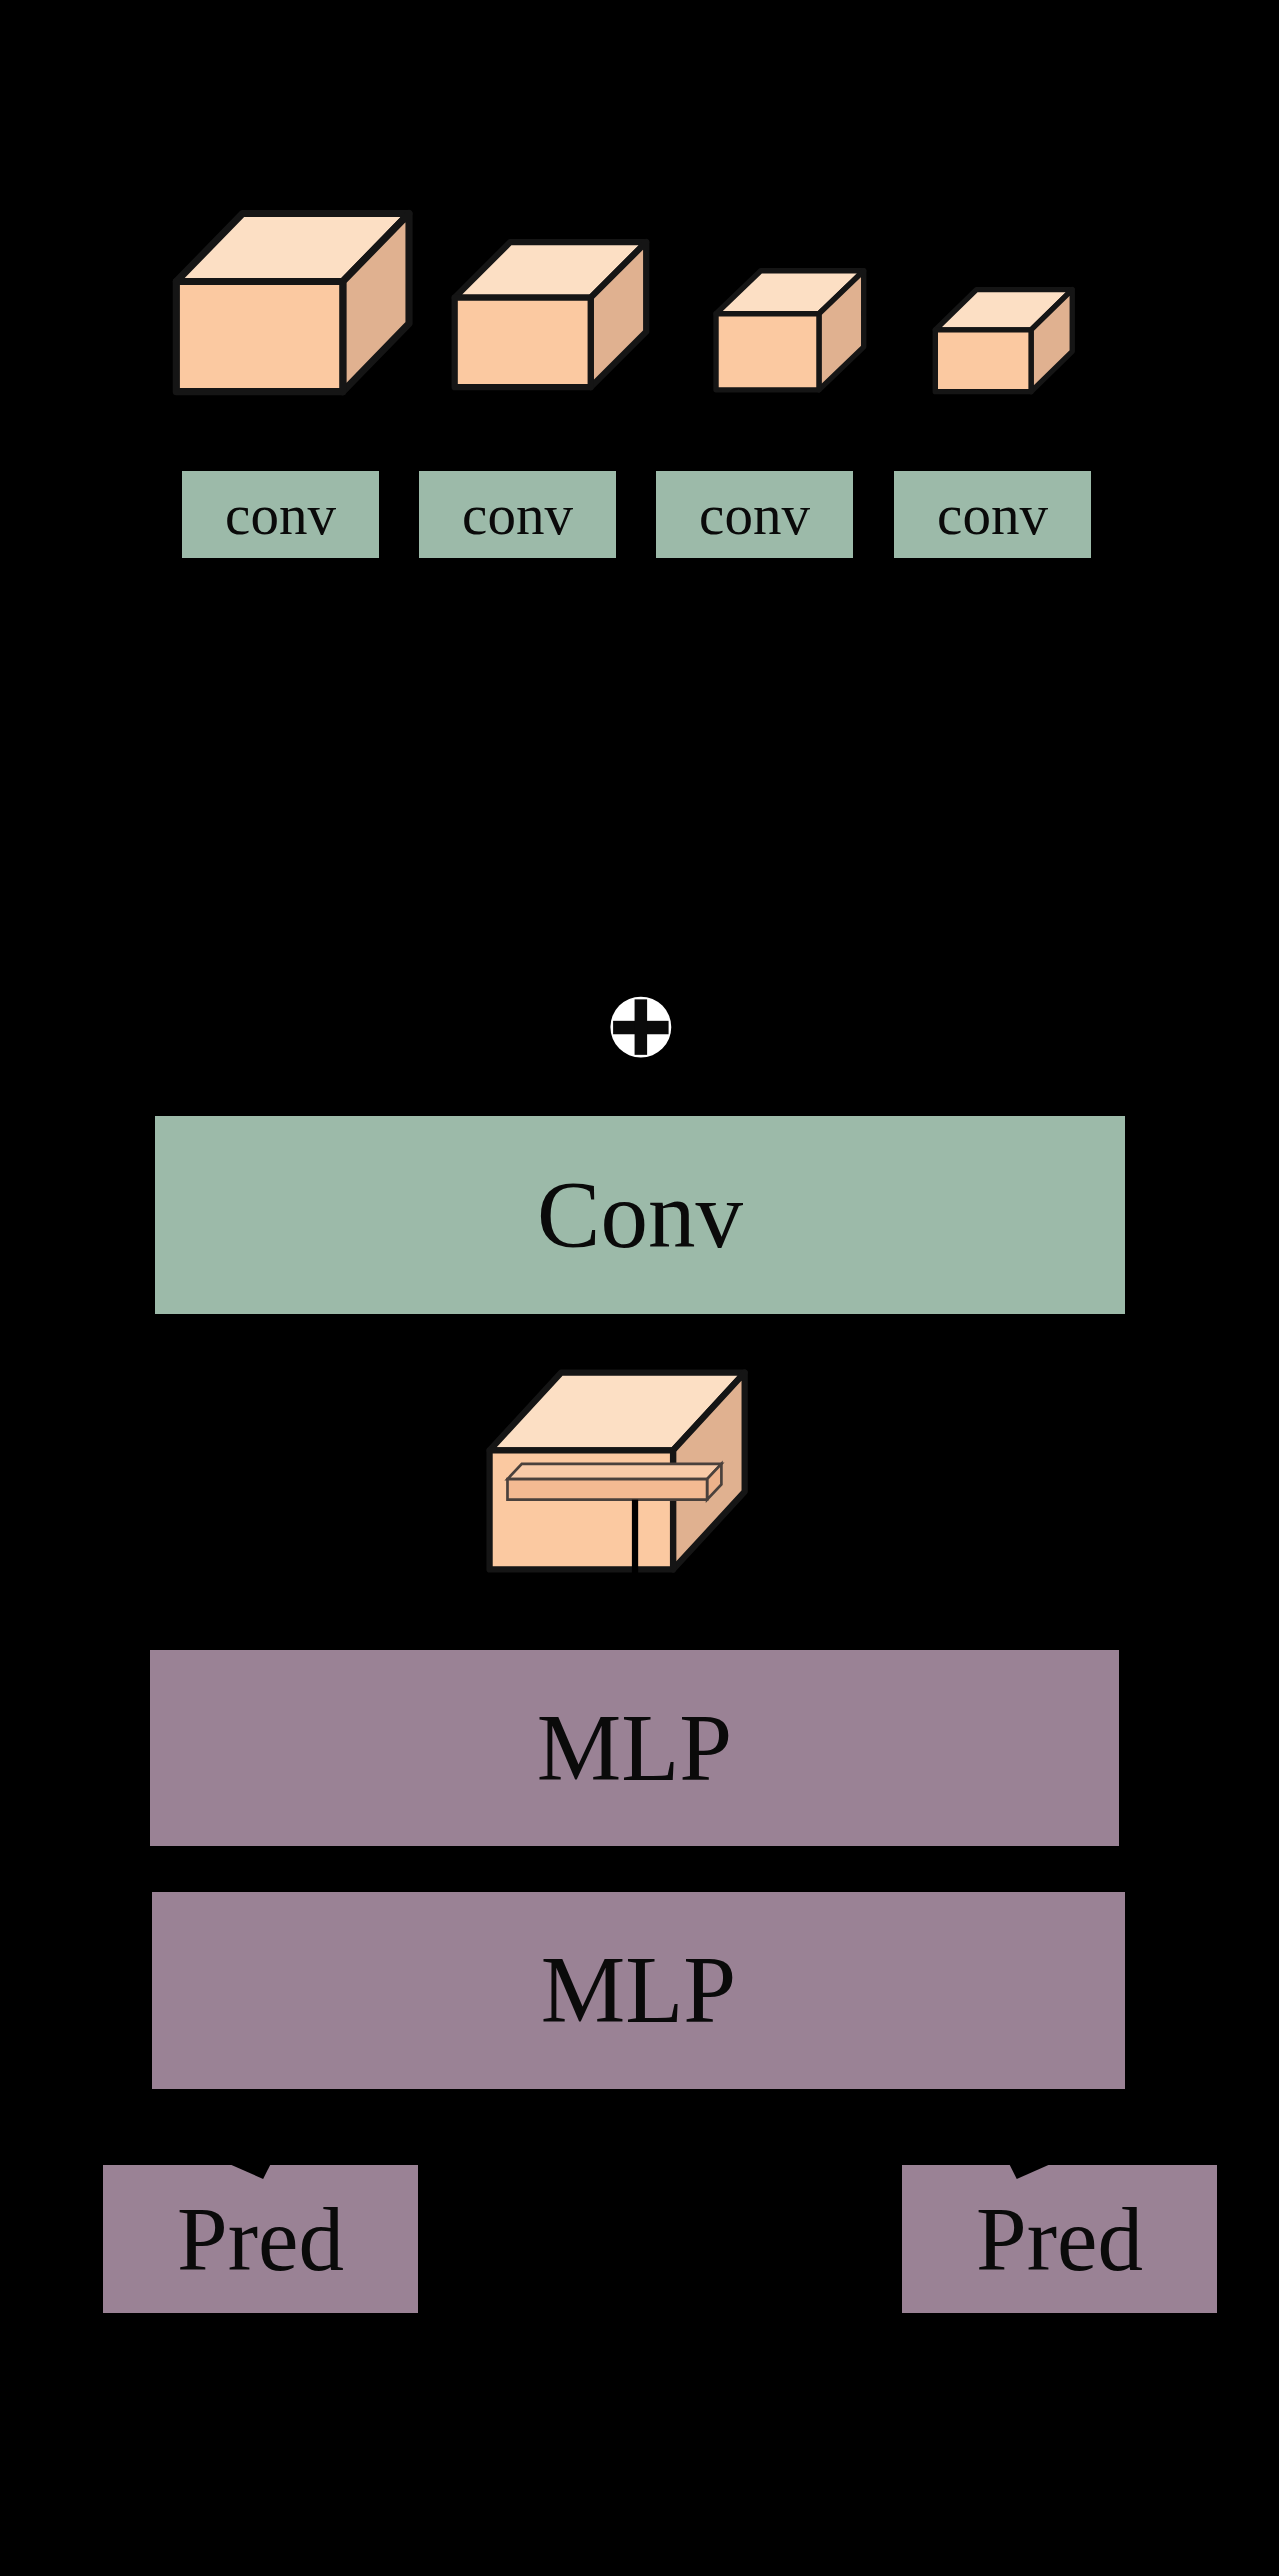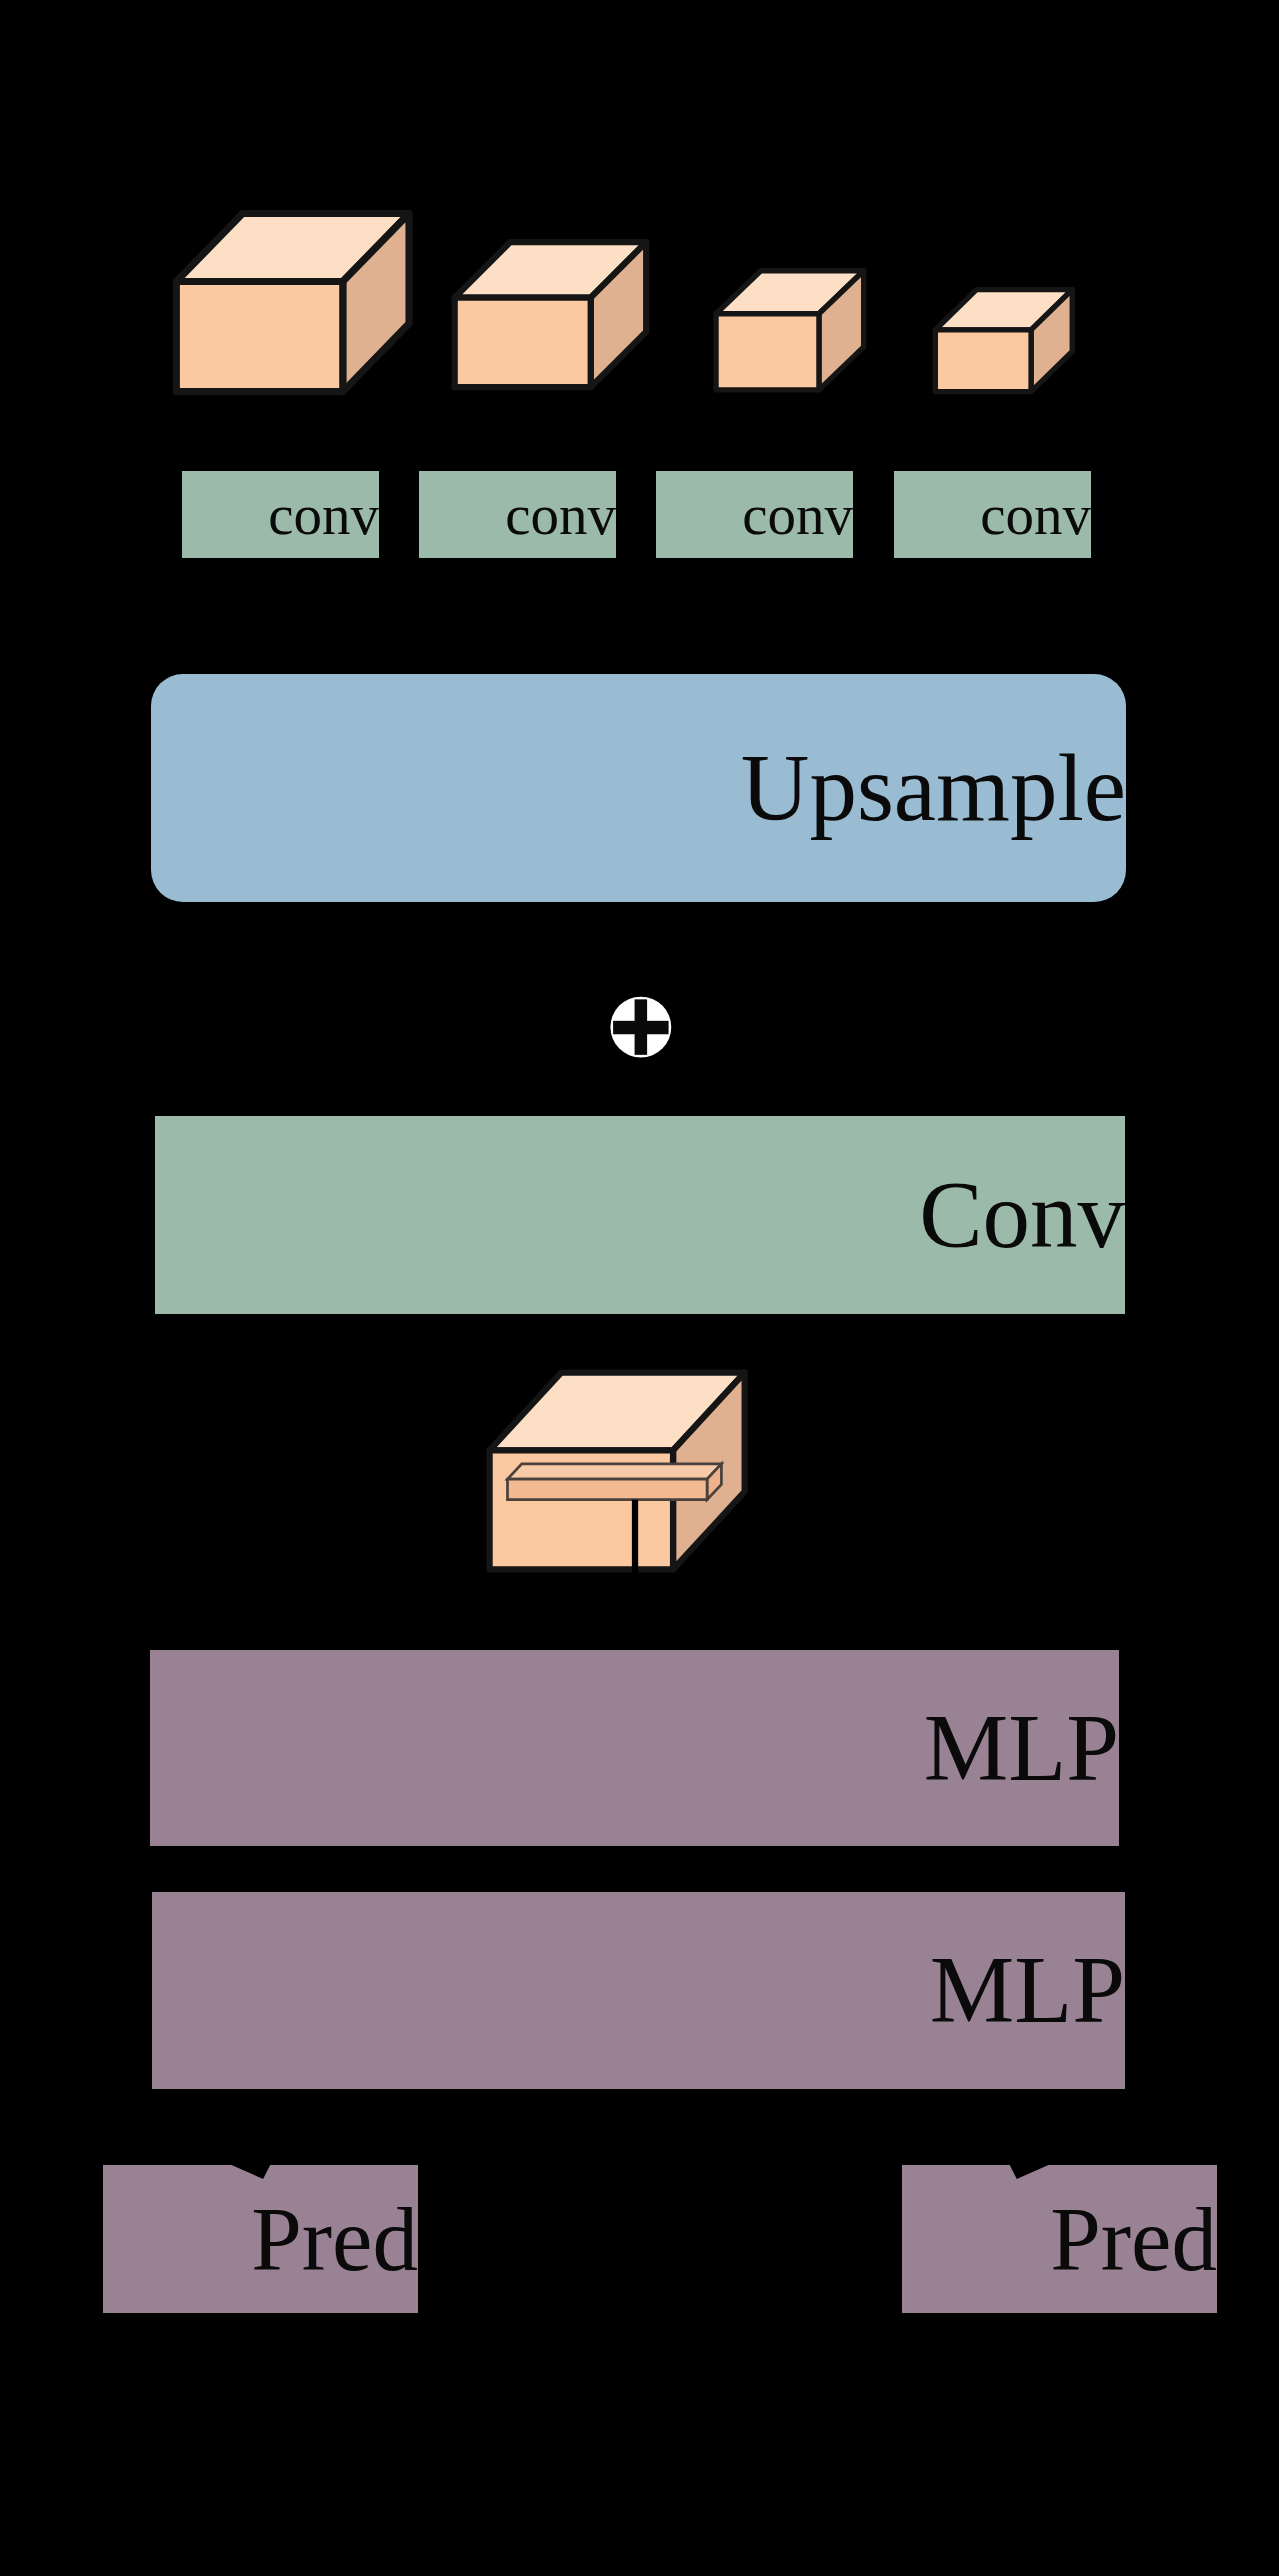--- a/index.html
+++ b/index.html
@@ -5,21 +5,21 @@
   html,body{margin:0;padding:0;background:#000;}
   #canvas{
     position:relative;
     width:1279px;height:2576px;
     background:var(--background,#000);
     overflow:hidden;
     font-family:"Liberation Serif","DejaVu Serif",serif;
   }
   .box{
     position:absolute;
-    display:flex;align-items:center;justify-content:flex-end;
+    display:flex;align-items:center;justify-content:center;
     color:var(--text,#0a0a0a);
     line-height:1;
     white-space:nowrap;
   }
   .conv-small{
     top:471px;width:197px;height:87px;
     background:var(--conv_green,#9cbaa9);
     font-size:57px;
   }
   #conv1{left:182px;} #conv2{left:419px;} #conv3{left:656px;} #conv4{left:894px;}
@@ -71,23 +71,20 @@
   <div class="box conv-small" id="conv2">
     <span>conv</span>
   </div>
   <div class="box conv-small" id="conv3">
     <span>conv</span>
   </div>
   <div class="box conv-small" id="conv4">
     <span>conv</span>
   </div>
 
-  <div class="box" id="upsample">
-    <span>Upsample</span>
-  </div>
 
   <div class="box" id="conv-big">
     <span>Conv</span>
   </div>
 
   <div class="box" id="mlp1">
     <span>MLP</span>
   </div>
   <div class="box" id="mlp2">
     <span>MLP</span>

